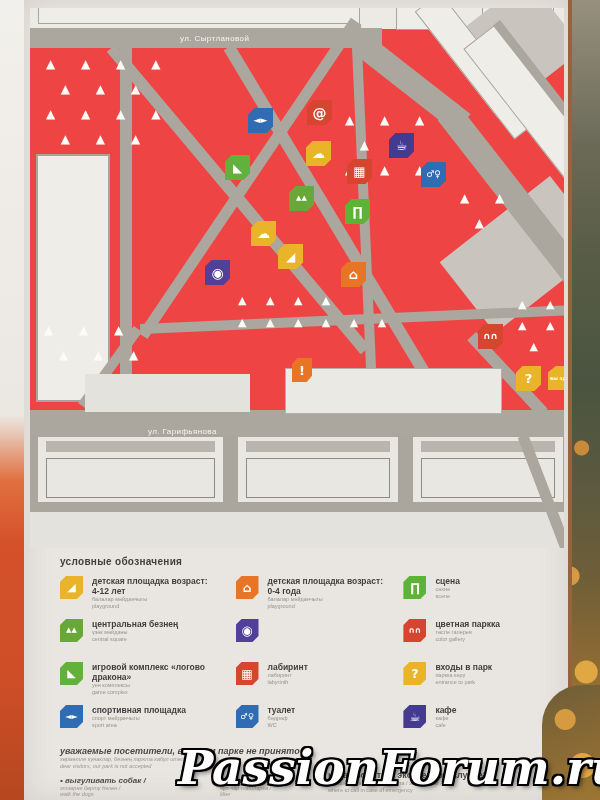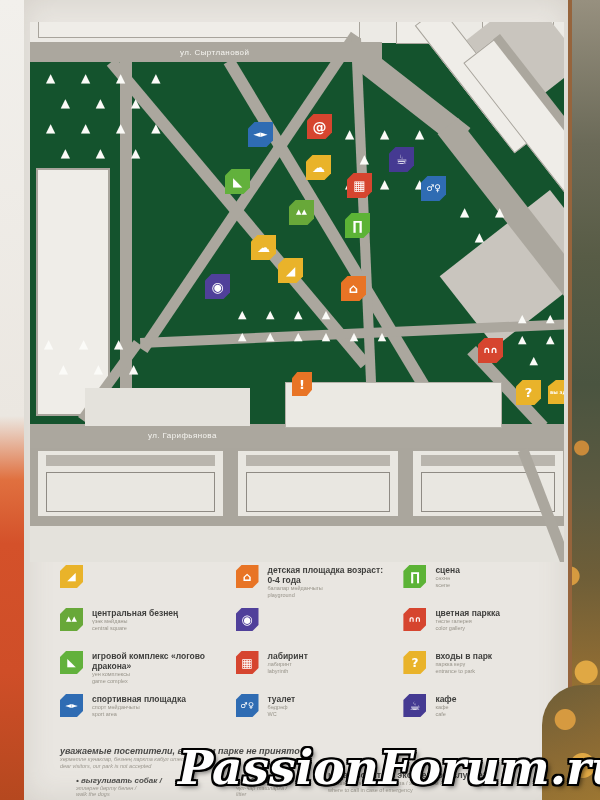--- a/index.html
+++ b/index.html
@@ -20,21 +20,21 @@
     background:
       radial-gradient(circle at 40% 30%,#d69a40 0 10px,rgba(0,0,0,0) 11px),
       radial-gradient(circle at 70% 70%,#e0a844 0 12px,rgba(0,0,0,0) 13px),
       linear-gradient(160deg,#6e5e38 0%,#8a6a34 55%,#9c7632 100%);z-index:6;}
 
   
   .board{position:absolute;left:24px;top:0;right:28px;bottom:0;background:#e9e6e1;
          border-right:4px solid #96643c;box-shadow:inset 0 0 30px rgba(120,110,95,.18);}
 
   
-  .map{position:absolute;left:6px;top:8px;right:4px;height:540px;background:#14532d;overflow:hidden;margin-top:14px;}
+  .map{position:absolute;left:6px;top:8px;right:4px;height:540px;background:#ef4444;overflow:hidden;}
   .zone-top{position:absolute;left:0;top:0;right:0;height:21px;background:#eceae5;z-index:2;}
   .bldg{position:absolute;background:#efede8;border:1.5px solid #a8a49c;z-index:2;transform-origin:0 0;}
   .wedge{position:absolute;background:#c9c5be;z-index:2;transform-origin:0 0;}
   .patch{position:absolute;z-index:2;}
   .road{position:absolute;background:#aba79e;transform-origin:0 0;z-index:3;}
   .trees{position:absolute;color:#fbfbf8;font-family:"DejaVu Sans",sans-serif;font-size:12px;
          line-height:25px;letter-spacing:11px;white-space:pre;z-index:4;}
   .tA::before{content:"▲ ▲ ▲ ▲\A  ▲ ▲ ▲\A▲ ▲ ▲ ▲\A  ▲ ▲ ▲";}
   .tB::before{content:"▲ ▲ ▲\A  ▲ ▲\A▲ ▲ ▲";}
   .tC::before{content:"▲ ▲\A  ▲";}
@@ -66,21 +66,21 @@
   .l-item{display:flex;gap:9px;min-height:35px;}
   .l-title{font-size:8.5px;font-weight:bold;line-height:1.2;max-width:118px;}
   .l-sub{font-size:5.5px;color:#979389;line-height:1.25;}
 
   
   .notices{position:absolute;left:36px;top:746px;right:12px;display:flex;color:#4a4a48;}
   .n-left{width:262px;font-style:italic;}
   .n-title{font-size:9px;font-weight:bold;line-height:1.15;}
   .n-sub{font-size:5.5px;color:#9b978e;line-height:1.3;}
   .bullets{display:flex;margin-top:6px;}
-  .b-col1{width:160px;display:flex;flex-direction:column;gap:5px;margin-left:16px;}
+  .b-col1{width:160px;display:flex;flex-direction:column;gap:5px;}
   .b-col2{flex:1;display:flex;flex-direction:column;gap:5px;}
   .b-item{font-size:8px;font-weight:bold;line-height:1.1;}
   .b-item .b-sub{font-size:5.5px;font-weight:normal;color:#9b978e;}
   .n-right{flex:1;padding-left:6px;margin-top:24px;}
   .e-item{display:flex;gap:24px;margin-top:6px;}
   .e-num{font-size:10px;font-weight:bold;}
   .e-text{font-size:8px;font-weight:bold;max-width:150px;line-height:1.15;}
   .e-sub{font-size:5.5px;font-weight:normal;color:#9b978e;}
 
   
@@ -145,21 +145,21 @@
           </div>
         <div class="block" style="left:208px;width:160px;">
             <div class="bar"></div>
             <div class="lot"></div>
           </div>
         <div class="block" style="left:383px;width:150px;">
             <div class="bar"></div>
             <div class="lot"></div>
           </div>
       </div>
-      <div class="street-label" style="left:118px;top:409px;">ул. Гарифьянова</div>
+      <div class="street-label" style="left:118px;top:419px;">ул. Гарифьянова</div>
       <div class="zone-bottom"></div>
       <div class="road" style="left:498px;top:426px;width:130px;height:11px;transform:rotate(69deg);z-index:4;"></div>
 
       <div>
 
           <div class="badge m-badge" style="left: 218px; top: 100px; background: rgb(47, 108, 179); font-size: 9px;">◄►</div>
 
           <div class="badge m-badge" style="left: 277px; top: 92px; background: rgb(214, 69, 47); font-size: 14px;">@</div>
 
           <div class="badge m-badge" style="left: 359px; top: 125px; background: rgb(69, 58, 146); font-size: 13px;">☕</div>
@@ -188,25 +188,31 @@
 
           <div class="badge m-badge" style="left: 262px; top: 350px; background: rgb(232, 116, 37); font-size: 13px; width: 20px; height: 24px;">!</div>
 
           <div class="badge m-badge" style="left: 486px; top: 358px; background: rgb(233, 179, 42); font-size: 13px;">?</div>
 
           <div class="badge m-badge" style="left: 518px; top: 358px; background: rgb(233, 179, 42); font-size: 5px; width: 30px; height: 24px;">вы здесь</div>
         </div>
     </div>
 
     <div class="legend">
+      <div class="legend-title">условные обозначения</div>
       <div class="legend-cols">
         <div class="l-col l-col1">
 
             <div class="l-item">
               <div class="badge l-badge" style="background: rgb(233, 179, 42); font-size: 11px;">◢</div>
+              <div class="l-text">
+                <div class="l-title">детская площадка возраст: 4-12 лет</div>
+                <div class="l-sub">балалар мәйданчыгы</div>
+                <div class="l-sub">playground</div>
+              </div>
             </div>
 
             <div class="l-item">
               <div class="badge l-badge" style="background: rgb(104, 168, 57); font-size: 7px;">▲▲</div>
               <div class="l-text">
                 <div class="l-title">центральная безнең</div>
                 <div class="l-sub">үзәк мәйданы</div>
                 <div class="l-sub">central square</div>
               </div>
             </div>

